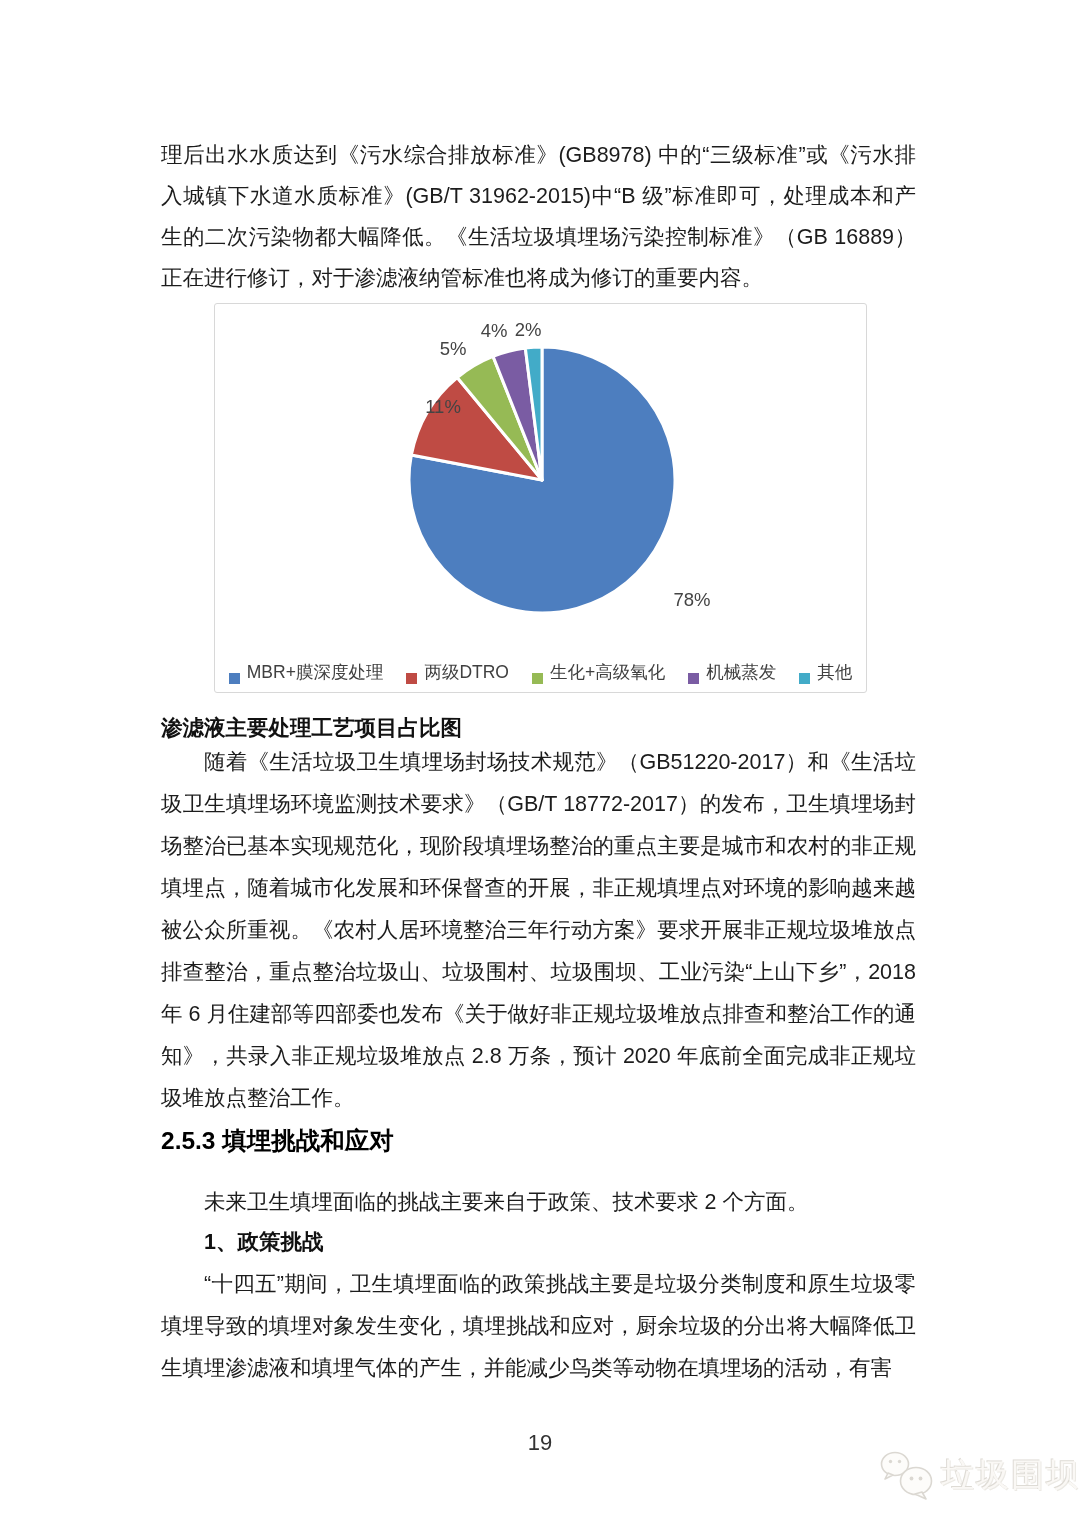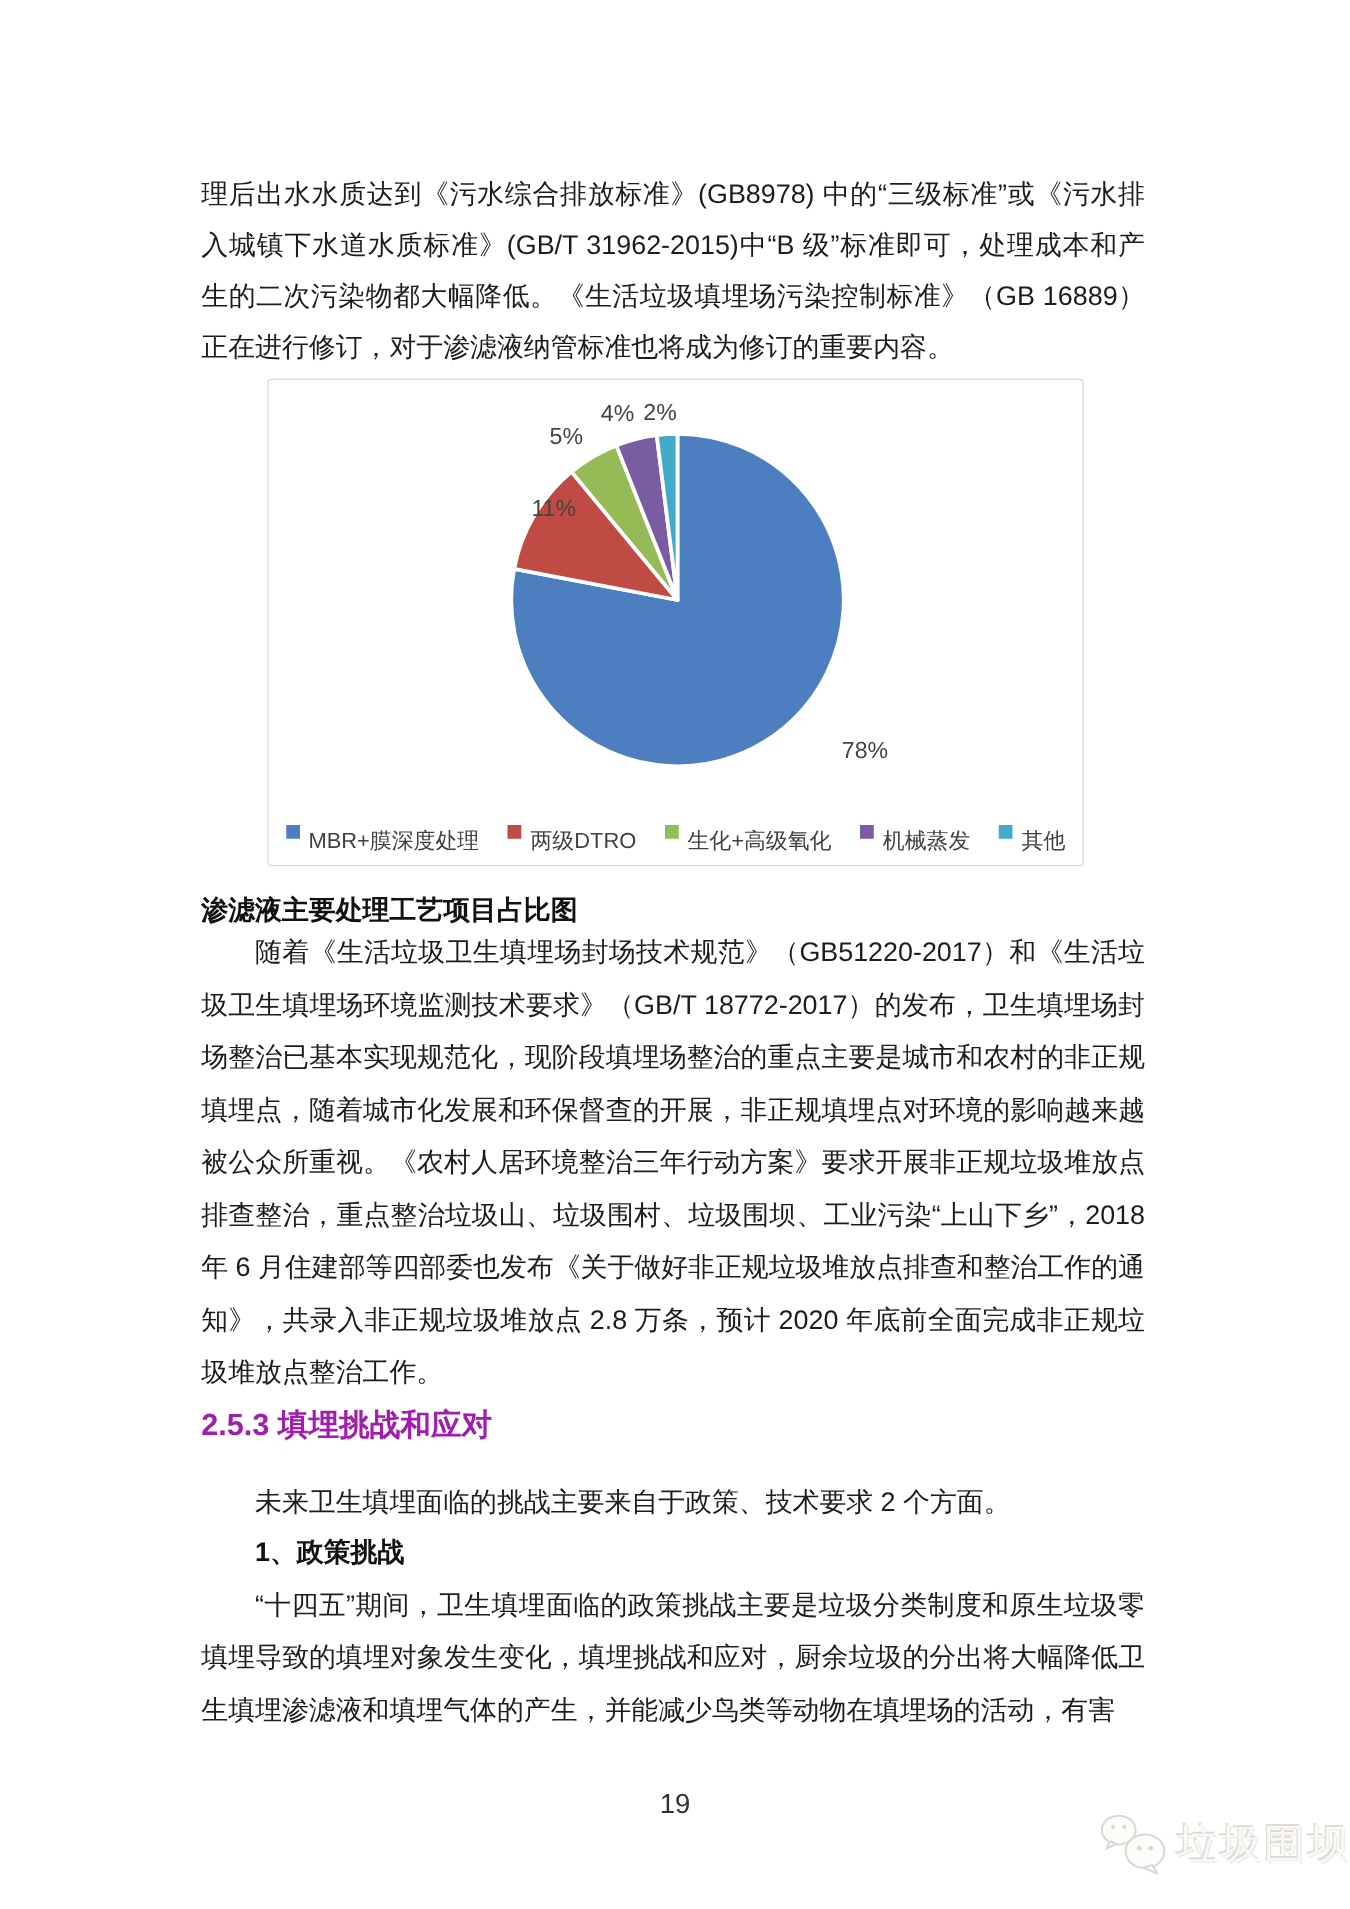--- a/index.html
+++ b/index.html
@@ -12,21 +12,21 @@
     font-size:21.5px;line-height:41px;text-align:justify;text-align-last:left;
     color:#1c1c1c;
   }
   .indent{text-indent:2em;}
   .p1{top:135px;}
   .p2{top:741px;line-height:42px;}
   .p3{top:1181px;line-height:42px;}
   .p4{top:1263px;line-height:42px;}
   .h253{
     position:absolute;left:161px;top:1122px;width:757px;margin:0;
-    font-size:24.5px;line-height:38px;font-weight:bold;color:#a21caf;
+    font-size:24.5px;line-height:38px;font-weight:bold;color:#000000;
   }
   .hpolicy{
     position:absolute;left:161px;top:1221px;width:757px;margin:0;
     font-size:21.5px;line-height:42px;font-weight:bold;text-indent:2em;color:#111;
   }
   .caption{
     position:absolute;left:161px;top:712px;width:757px;
     font-size:21.5px;line-height:32px;font-weight:bold;color:#111;
   }
   .chart-box{
@@ -40,21 +40,21 @@
   }
   .pl-0{left:437px;top:296px;margin-left:40px;}
   .pl-1{left:183px;top:103px;margin-left:45px;}
   .pl-2{left:238px;top:45px;}
   .pl-3{left:279px;top:27px;}
   .pl-4{left:313px;top:26px;}
   .legend{
     position:absolute;left:0;right:0;top:355px;height:26px;
     display:flex;justify-content:center;align-items:center;gap:23px;
   }
-  .legend-item{display:flex;align-items:flex-start;gap:7px;}
+  .legend-item{display:flex;align-items:flex-end;gap:7px;}
   .swatch{width:11px;height:11px;display:inline-block;}
   .legend-label{font-size:17.5px;color:#404040;white-space:nowrap;}
   .pageno{
     position:absolute;left:0;right:0;top:1430px;text-align:center;
     font-size:22px;color:#333;
   }
   .watermark{
     position:absolute;left:878px;top:1448px;display:flex;align-items:center;gap:5px;
   }
   .watermark-text{

